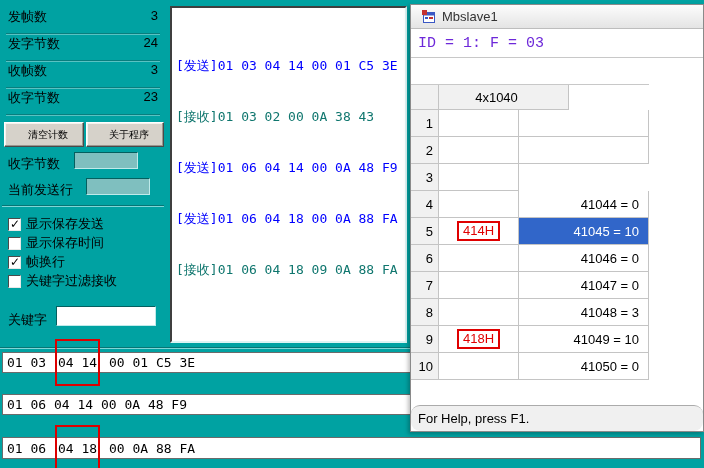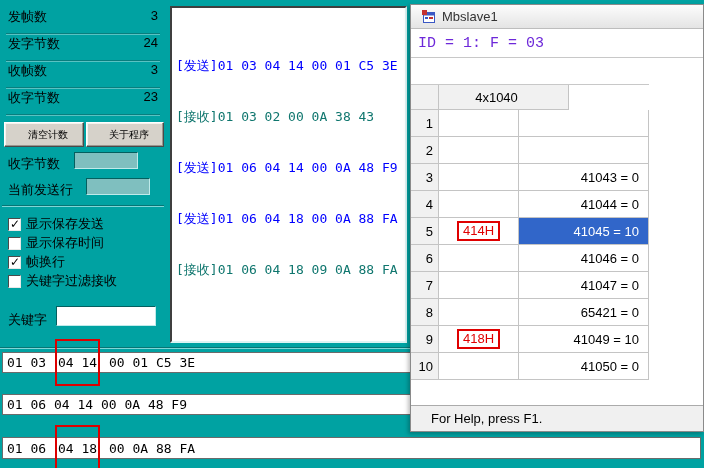--- a/index.html
+++ b/index.html
@@ -65,22 +65,22 @@
   .gc.name { width:80px;  justify-content:center; position:relative; }
   .gc.val  { width:130px; justify-content:flex-end; padding-right:9px; }
   .ghead .gc { background:#F1F1F1; }
   .ghead .gc.name { justify-content:flex-end; padding-right:6px; }
   .ghead .gc.val  { justify-content:center; padding-right:14px; }
   .gc.val.sel { background:#3166C9; color:#FFFFFF; }
   .anno { border:2px solid #E00000; color:#E00000; padding:0 4px; line-height:16px;
           font-size:13px; background:rgba(255,255,255,.0); }
 
   .mbstatus { position:absolute; left:0; bottom:0; width:100%; height:26px; background:#F0F0F0;
-              border-top:1px solid #ABABAB; display:flex; align-items:center; padding-left:20px;
-              font-size:13px; color:#000; }
+              border-top:1px solid #ABABAB; display:flex; align-items:center; padding-left:7px;
+              font-size:13px; color:#000;border-radius:9px; }
 </style>
 </head>
 <body>
 
 <div class="screen">
 
   <div class="stat" style="top:8px">
     <span>发帧数</span>
     <span>3</span>
   </div>
@@ -172,21 +172,20 @@
         <div class="gc val"></div>
       </div>
       <div class="grow">
         <div class="gc num">2</div>
         <div class="gc name"></div>
         <div class="gc val"></div>
       </div>
       <div class="grow">
         <div class="gc num">3</div>
         <div class="gc name"></div>
-        <div class="gc val">41043 = 0</div>
       </div>
       <div class="grow">
         <div class="gc num">4</div>
         <div class="gc name"></div>
         <div class="gc val">41044 = 0</div>
       </div>
       <div class="grow">
         <div class="gc num">5</div>
         <div class="gc name">
           <span class="anno">414H</span>
@@ -199,21 +198,21 @@
         <div class="gc val">41046 = 0</div>
       </div>
       <div class="grow">
         <div class="gc num">7</div>
         <div class="gc name"></div>
         <div class="gc val">41047 = 0</div>
       </div>
       <div class="grow">
         <div class="gc num">8</div>
         <div class="gc name"></div>
-        <div class="gc val">65421 = 0</div>
+        <div class="gc val">41048 = 3</div>
       </div>
       <div class="grow">
         <div class="gc num">9</div>
         <div class="gc name">
           <span class="anno">418H</span>
         </div>
         <div class="gc val">41049 = 10</div>
       </div>
       <div class="grow">
         <div class="gc num">10</div>

